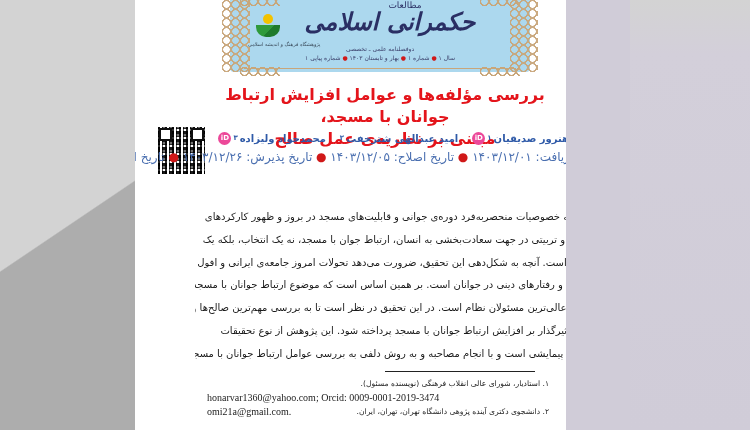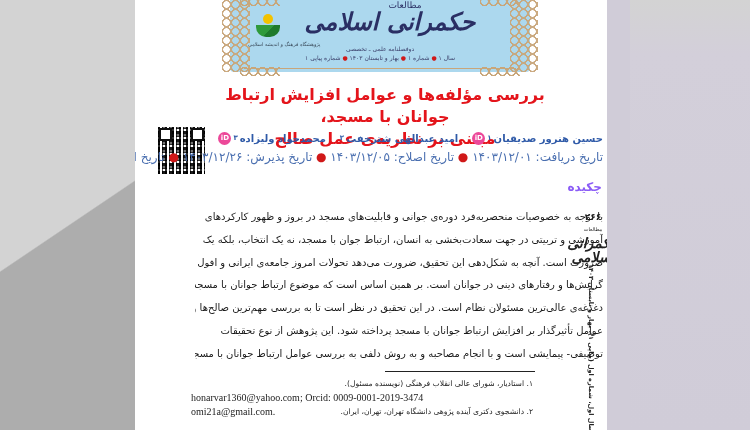--- a/index.html
+++ b/index.html
@@ -10,21 +10,21 @@
   }
   .bg-left {
     position: absolute; left: 0; top: 0; width: 135px; height: 430px;
     background: linear-gradient(146deg, #d3d3d3 0%, #d3d3d3 52%, #adadad 52.3%, #adadad 100%);
   }
   .bg-right {
     position: absolute; left: 630px; top: 0; width: 120px; height: 430px;
     background: linear-gradient(180deg, #d3d3d3 0px, #d3cfda 55px, #d0ccd8 100%);
   }
   .page {
-    position: absolute; left: 135px; top: 0; width: 472px; height: 430px;
+    position: absolute; left: 135px; top: 0; width: 431px; height: 430px;
     background: #ffffff; overflow: hidden;
   }
   
   .banner {
     position: absolute; left: 95px; top: 0; width: 300px; height: 72px;
     background: #acd8ee;
     border-radius: 0 0 4px 4px;
   }
   .knot {
     position: absolute; width: 28px; height: 72px;
@@ -122,21 +122,21 @@
   .abstract-body {
     position: absolute; left: 60px; width: 408px; top: 206px; direction: rtl; text-align: justify;
     font-size: 10px; line-height: 22.8px; color: #1a1a1a;
     text-align-last: right;
   }
   .abstract-body .line { display: block; height: 22.8px; overflow: hidden; white-space: nowrap; }
 
   
   .fn-rule { position: absolute; left: 250px; width: 150px; top: 371px; height: 1px; background: #222; }
   .footnotes {
-    position: absolute; left: 56px; width: 342px; top: 377px; font-size: 7.6px; color: #222; line-height: 14px;
+    position: absolute; left: 72px; width: 342px; top: 377px; font-size: 7.6px; color: #222; line-height: 14px;
   }
   .fn-line { position: relative; height: 14px; white-space: nowrap; }
   .fn-line .rtl { direction: rtl; text-align: right; position: absolute; right: 0; top: 0; }
   .fn-line .ltr { direction: ltr; text-align: left; position: absolute; left: 0; top: 0;
     font-family: "Liberation Serif", serif; font-size: 10px; }
 
   
   .side {
     position: absolute; left: 428px; top: 212px; width: 60px; height: 218px; text-align: center;
   }

